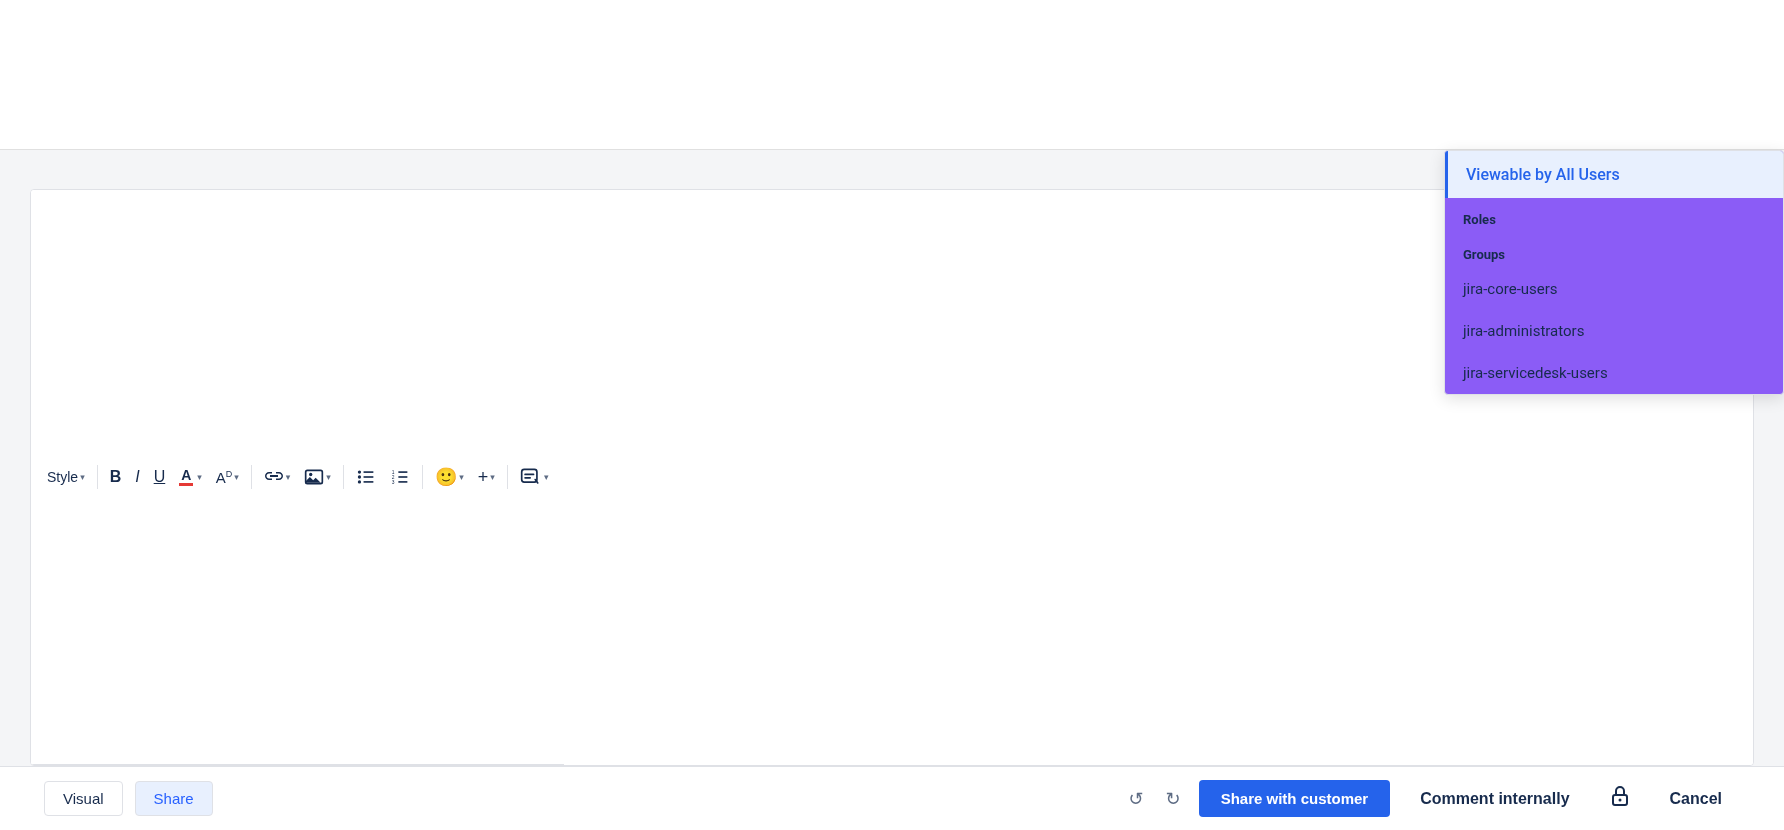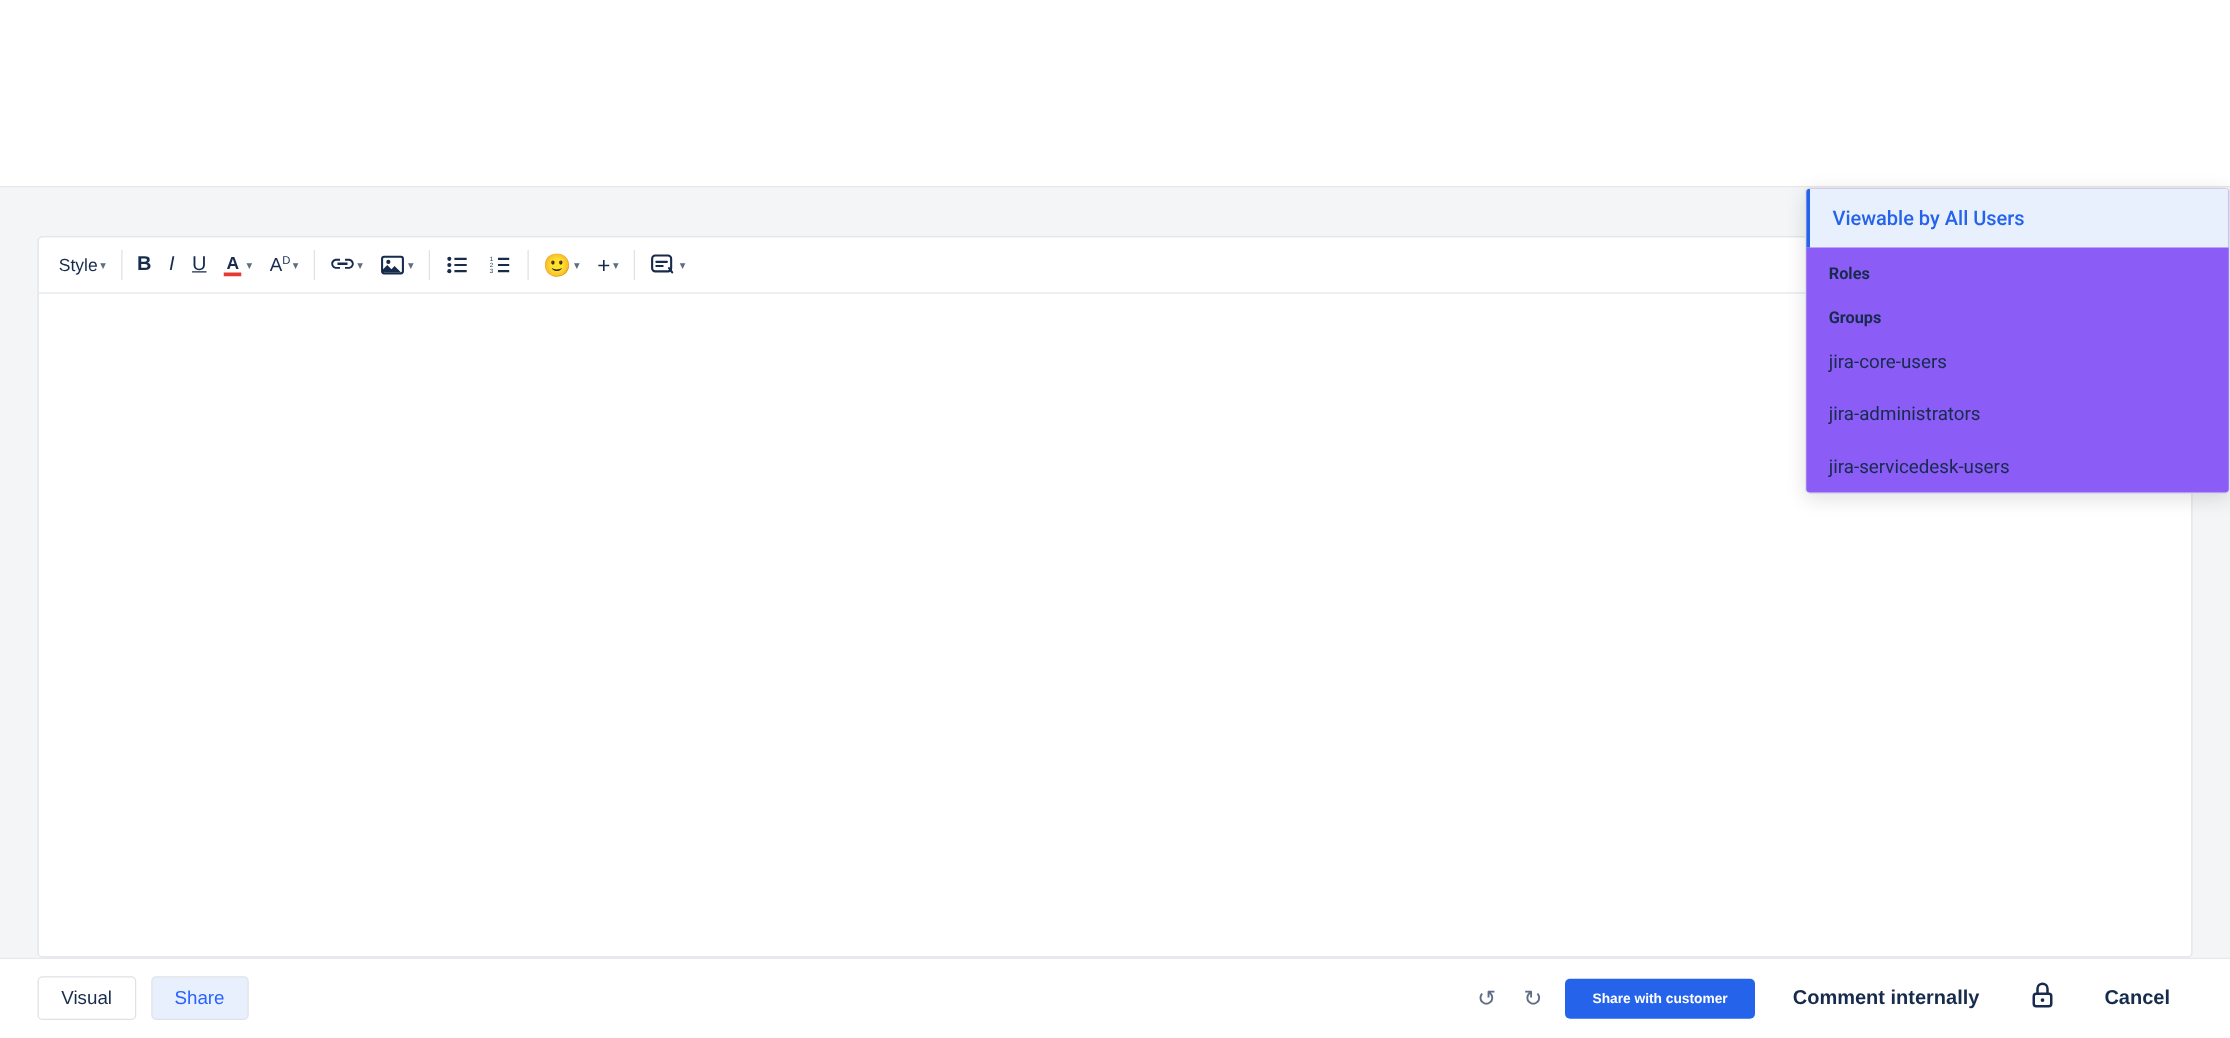--- a/index.html
+++ b/index.html
@@ -38,21 +38,21 @@
       padding: 20px 30px 0 30px;
       background: #f4f5f7;
       position: relative;
     }
 
     .editor-container {
       border: 1px solid #dfe1e6;
       border-radius: 4px;
       background: #fff;
       display: flex;
-      flex-direction: column;
+      flex-direction: row;
       flex: 1;
       overflow: hidden;
       margin-top: 19px;
     }
 
     
     .toolbar {
       display: flex;
       align-items: center;
       padding: 6px 10px;
@@ -117,21 +117,21 @@
       padding: 12px 14px;
       background: #fff;
       min-height: 300px;
     }
 
     
     .bottom-bar {
       height: 64px;
       display: flex;
       align-items: center;
-      padding: 0 30px;
+      padding: 0 44px;
       background: #fff;
       border-top: 1px solid #dfe1e6;
       gap: 12px;
     }
 
     .btn-visual {
       padding: 8px 18px;
       border: 1px solid #dfe1e6;
       border-radius: 4px;
       background: #fff;
@@ -168,21 +168,21 @@
       font-size: 18px;
       padding: 4px 6px;
     }
 
     .btn-share {
       padding: 10px 22px;
       background: #2563eb;
       color: #fff;
       border: none;
       border-radius: 4px;
-      font-size: 11px;
+      font-size: 15px;
       font-weight: 700;
       cursor: pointer;
       white-space: nowrap;
     }
 
     .btn-comment {
       padding: 10px 18px;
       background: none;
       border: none;
       color: #172b4d;

